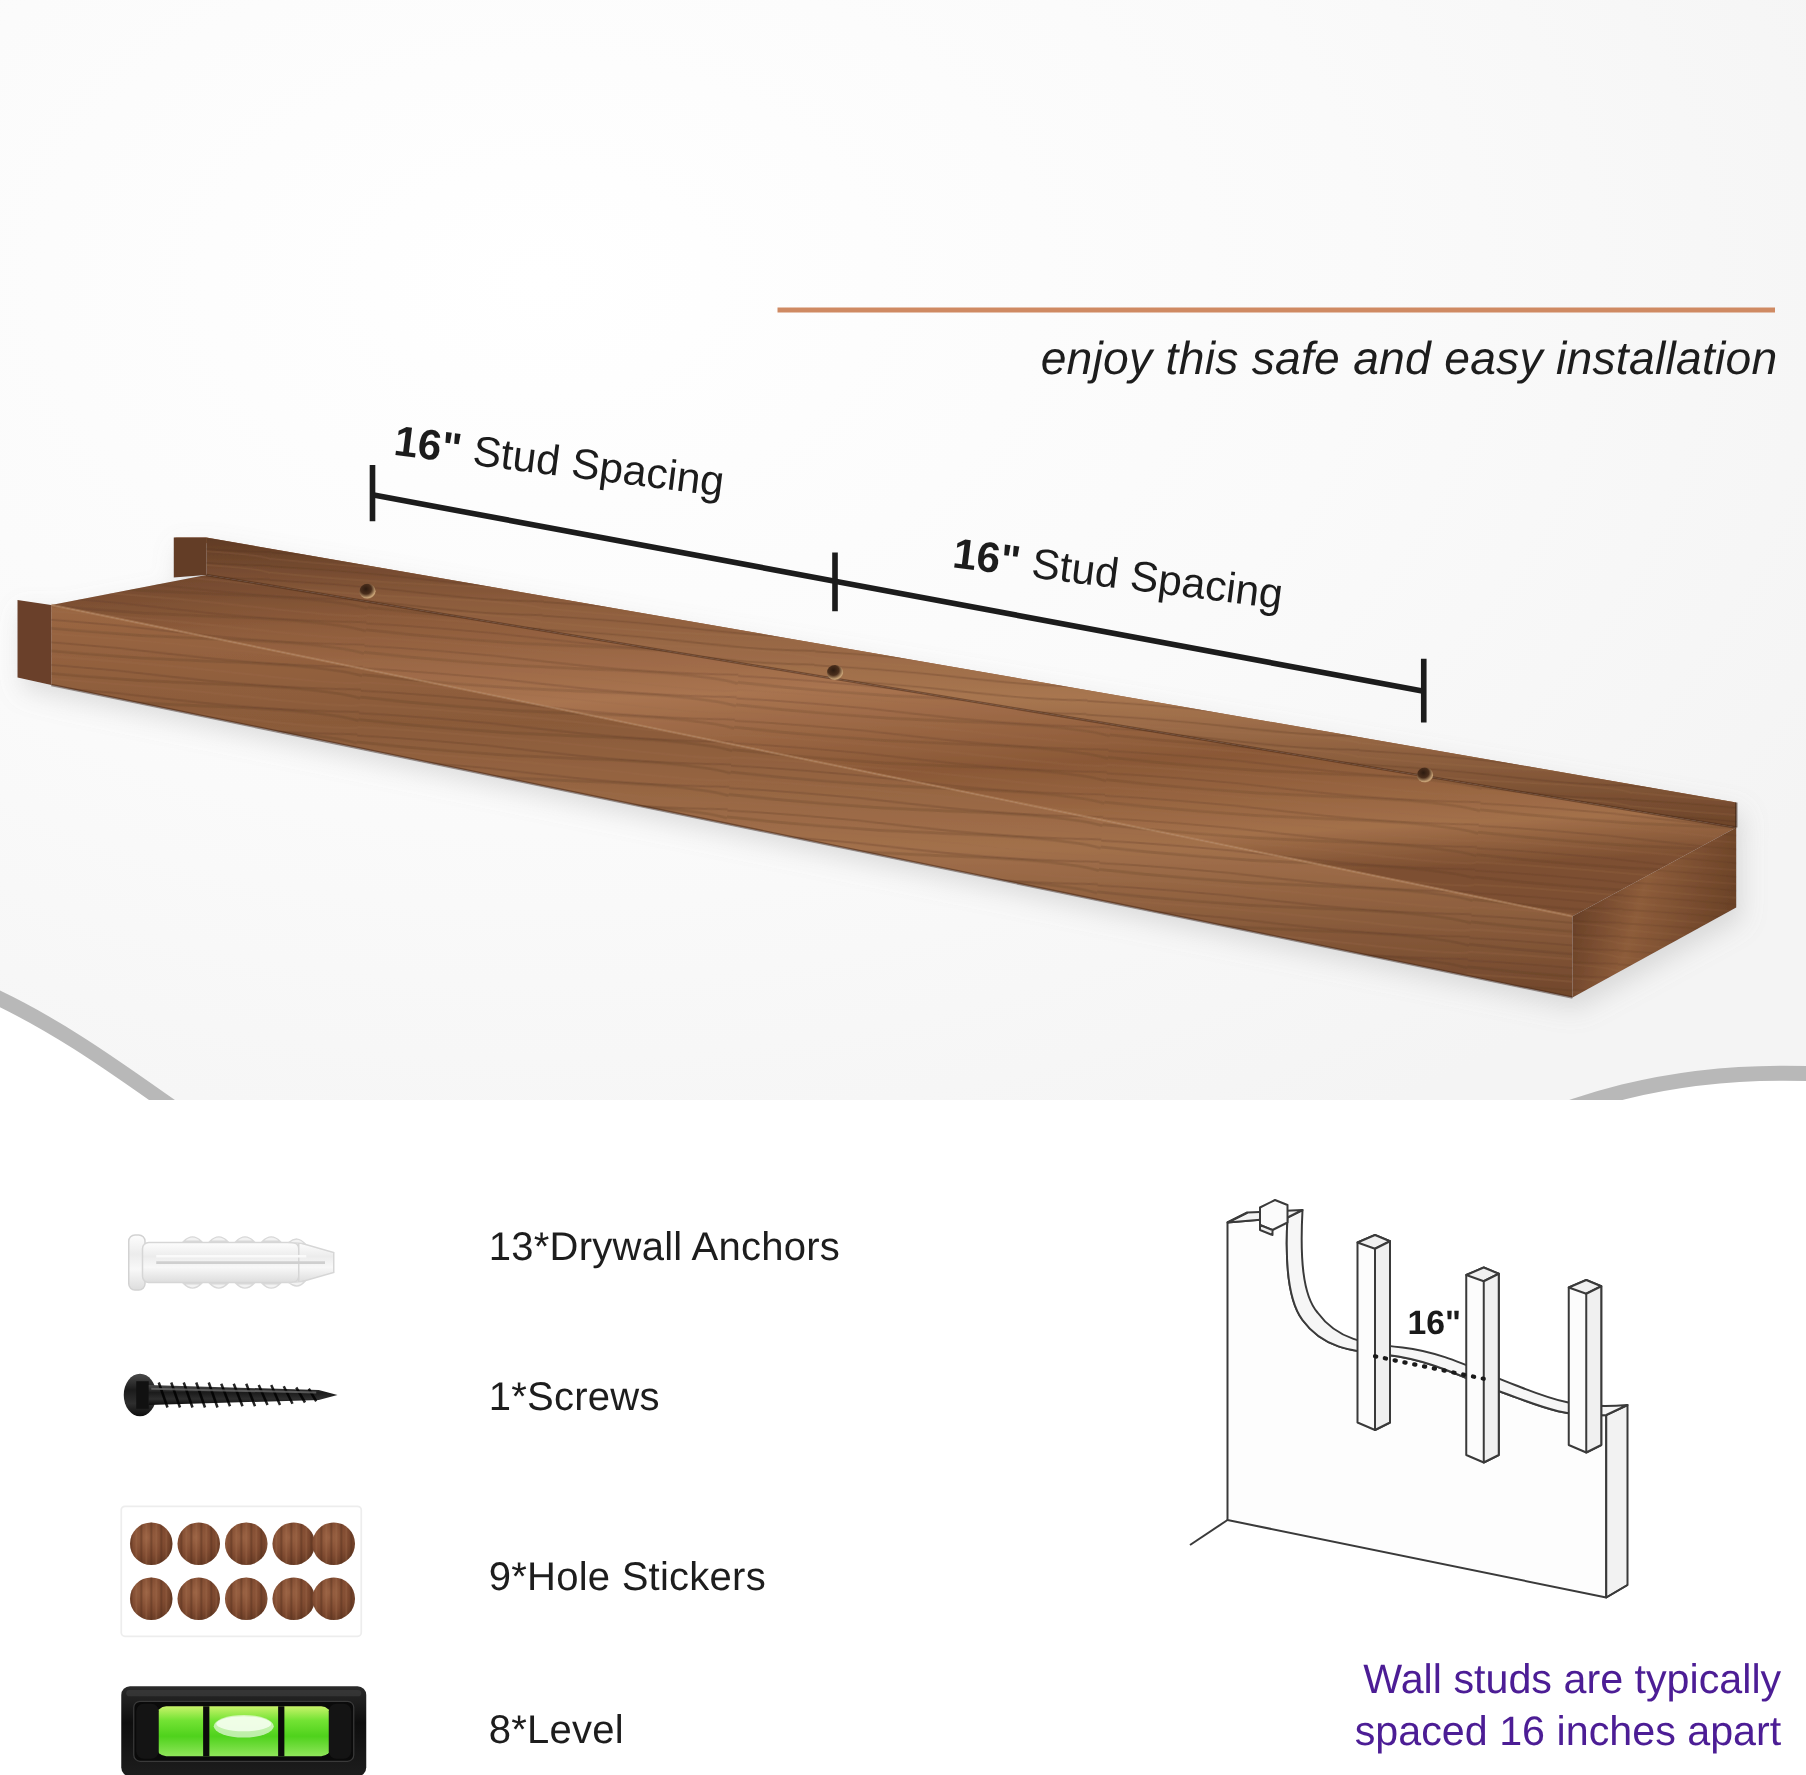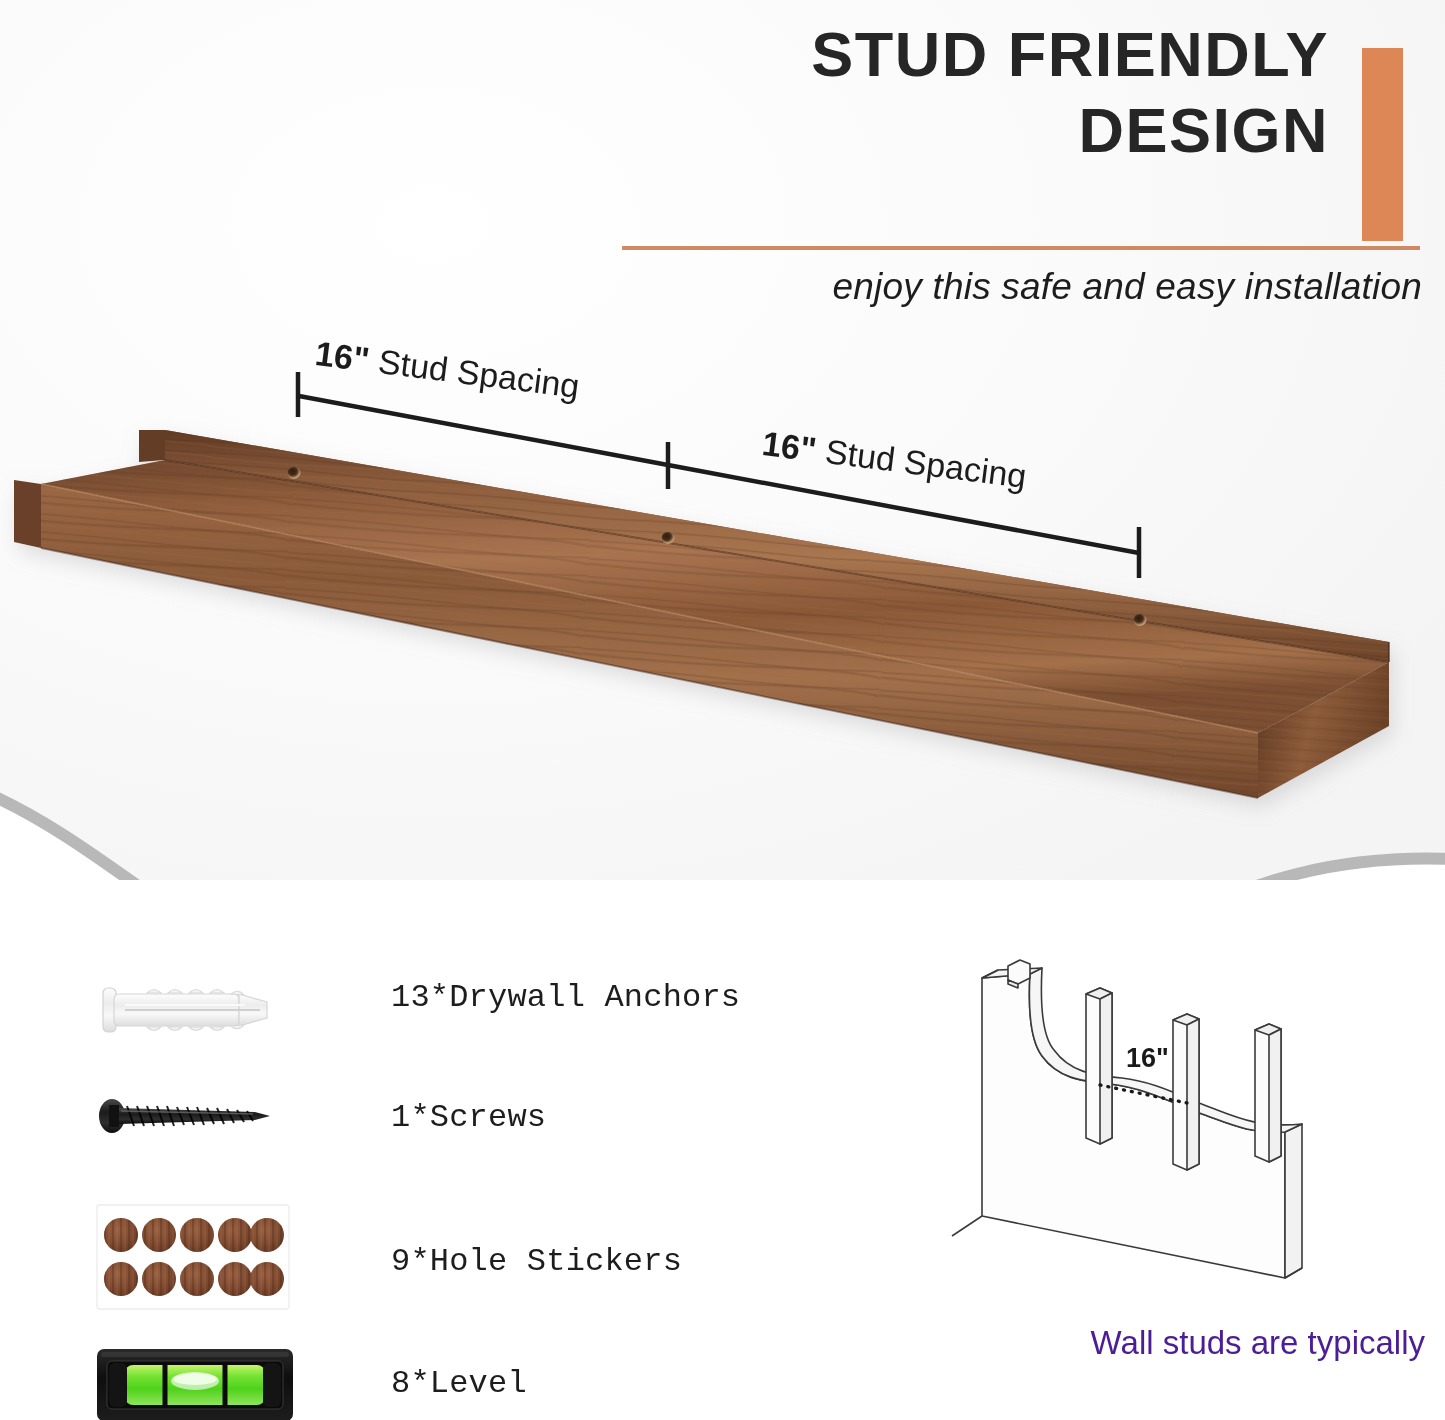--- a/index.html
+++ b/index.html
@@ -135,21 +135,20 @@
   
   .parts-list {
     position: absolute;
     left: 95px;
     top: 965px;
     width: 660px;
   }
   .part-row {
     position: relative;
     height: 118px;
-    font-family: Liberation Mono, monospace;
   }
   .part-icon {
     position: absolute;
     left: 0;
     top: 0;
     width: 210px;
     height: 110px;
   }
   .part-label {
     position: absolute;
@@ -187,27 +186,20 @@
     color: #1a1a1a;
   }
 </style>
 </head>
 <body>
 
 <div id="page">
 
   <div class="scene-upper">
 
-    <div class="headline-block">
-      <div class="headline-row">
-        <div class="headline-line">STUD FRIENDLY</div>
-        <div class="headline-line second">DESIGN</div>
-        <div class="accent-bar"></div>
-      </div>
-    </div>
     <div class="title-rule"></div>
     <div class="subhead">enjoy this safe and easy installation</div>
 
     <div class="shelf-wrap">
       <svg width="1445" height="460" viewBox="0 0 1445 460">
         <defs>
           <linearGradient id="topface" x1="0" y1="0" x2="0.25" y2="1">
             <stop offset="0%" stop-color="#6f462c"></stop>
             <stop offset="18%" stop-color="#8e5c3b"></stop>
             <stop offset="42%" stop-color="#a97450"></stop>
@@ -521,15 +513,16 @@
         <path d="M339 87 L351 81 L351 208 L339 214 Z" fill="#f0f0f0"></path>
       </g>
 
       <line x1="170" y1="137" x2="257" y2="155" stroke="#1a1a1a" stroke-width="3.4" stroke-linecap="round" stroke-dasharray="1 7"></line>
     </svg>
     <div class="stud-measure" style="left:196px; top:95px">16"</div>
   </div>
 
   <div class="stud-caption">
     <span>Wall studs are typically</span>
+    <span class="l2">spaced 16 inches apart</span>
   </div>
 
 </div>
 
 </body></html>

